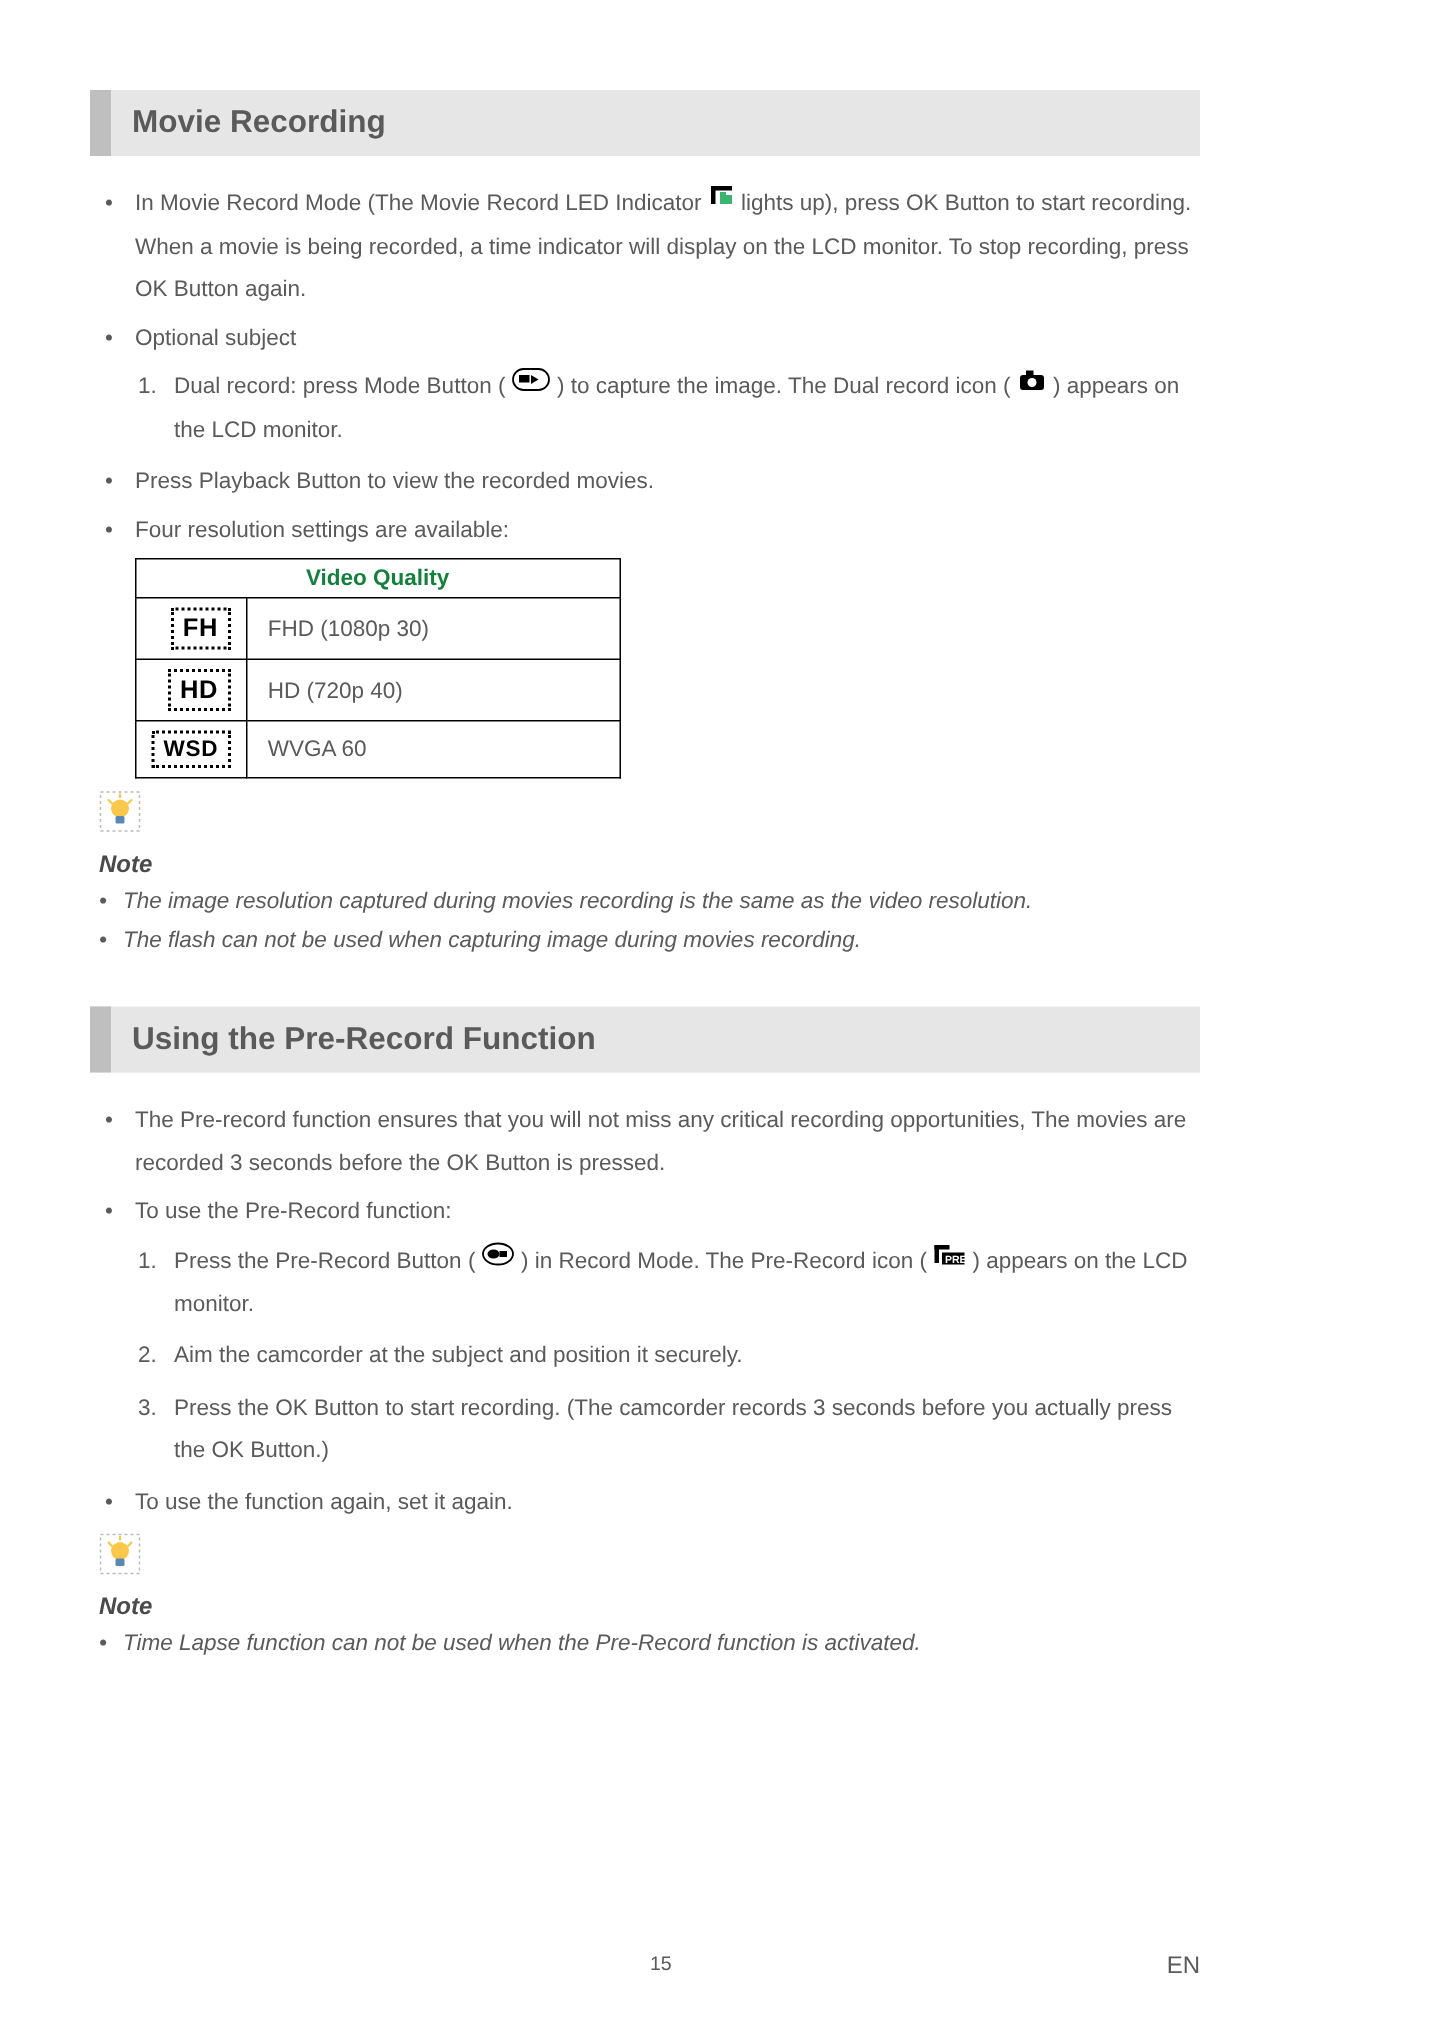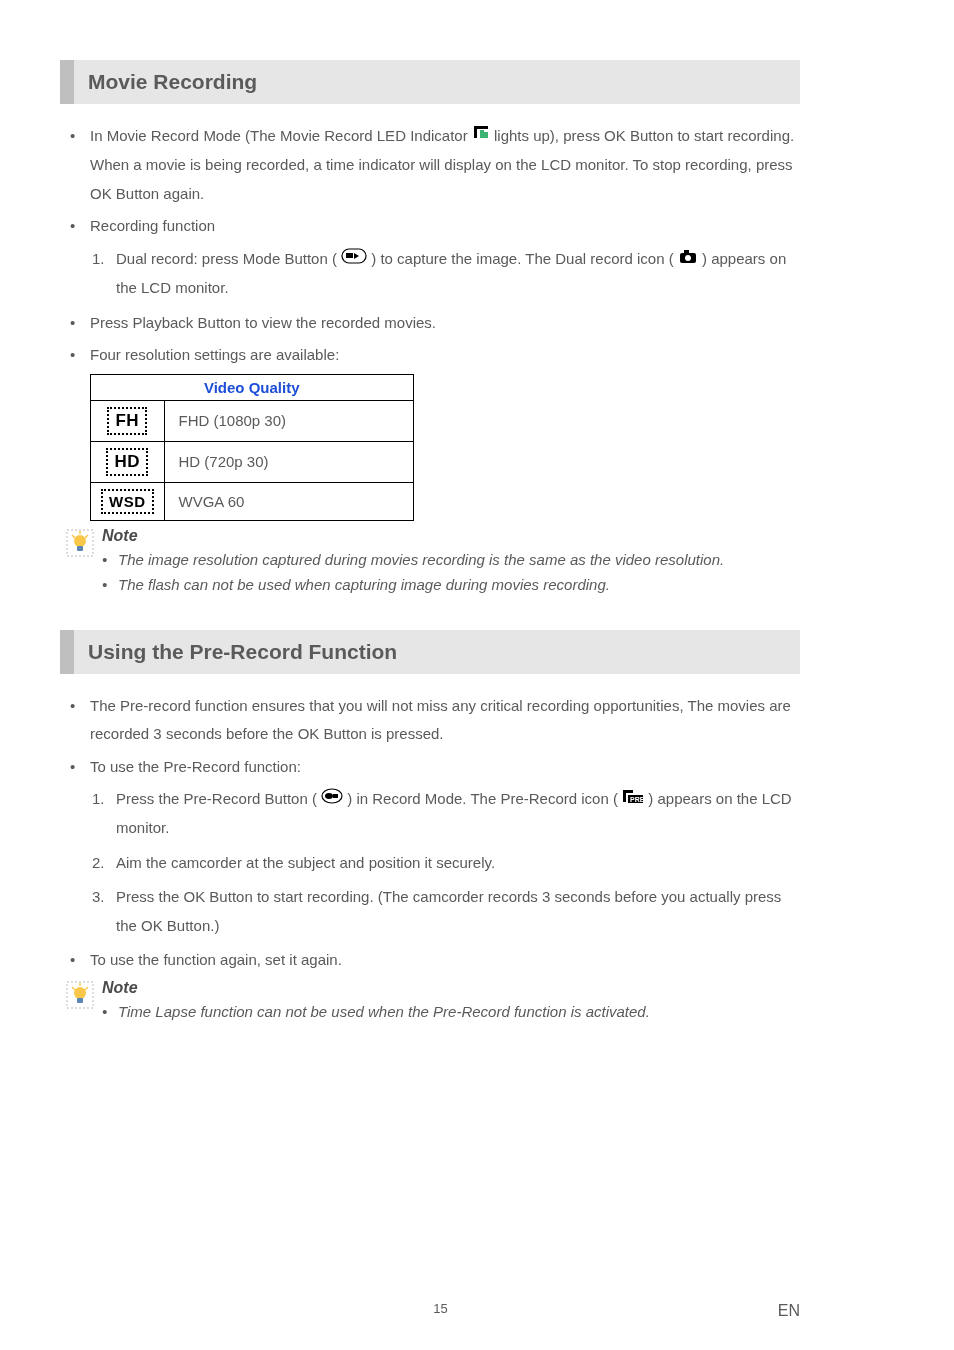--- a/index.html
+++ b/index.html
@@ -76,47 +76,48 @@
     margin-top: 4px;
     margin-bottom: 6px;
     font-size: 15px;
     color: #333;
   }
   table.vq th {
     border: 1px solid #000;
     text-align: center;
     font-weight: bold;
     padding: 4px 8px;
-    color: #1d4ed8;
+    color: #15803d;
   }
   table.vq td {
     border: 1px solid #000;
     padding: 8px 14px;
     color: #5a5a5a;
   }
   table.vq td.icon-cell {
-    text-align: center;
+    text-align: right;
     padding: 6px 10px;
   }
   .quality-badge {
     display: inline-block;
     border: 2px dotted #000;
     font-family: Arial, sans-serif;
     font-weight: 900;
     padding: 2px 6px;
     color: #000;
     font-size: 17px;
     letter-spacing: 0.5px;
   }
   .note-block {
     display: flex;
     align-items: flex-start;
     margin-top: 0;
     margin-left: 6px;
     gap: 8px;
+    flex-direction: column;
   }
   .note-icon {
     flex: 0 0 auto;
     margin-top: 2px;
   }
   .note-content {
     flex: 1;
   }
   .note-title {
     font-weight: bold;
@@ -178,21 +179,21 @@
         <svg width="18" height="18" viewBox="0 0 18 18">
           <rect x="2" y="3" width="3" height="12" fill="#000"></rect>
           <rect x="2" y="3" width="14" height="3" fill="#000"></rect>
           <rect x="8" y="9" width="8" height="6" fill="#3cb371"></rect>
           <rect x="8" y="7" width="4" height="3" fill="#3cb371"></rect>
         </svg>
       </span>
       <span> lights up), press OK Button to start recording. When a movie is being recorded, a time indicator will display on the LCD monitor. To stop recording, press OK Button again.</span>
     </li>
     <li>
-      <span>Recording function</span>
+      <span>Optional subject</span>
       <ol class="sub">
         <li>
           <span>Dual record: press Mode Button (</span>
           <span class="inline-icon">
             <svg width="26" height="16" viewBox="0 0 26 16">
               <rect x="1" y="1" width="24" height="14" rx="7" fill="none" stroke="#000" stroke-width="1.2"></rect>
               <rect x="5" y="5" width="7" height="5" fill="#000"></rect>
               <polygon points="13,5 18,8 13,11" fill="#000"></polygon>
             </svg>
           </span>
@@ -218,21 +219,21 @@
     <tbody>
         <tr>
           <th colspan="2">Video Quality</th>
         </tr>
     <tr>
       <td class="icon-cell"><span class="quality-badge">FH</span></td>
       <td style="width:220px">FHD (1080p 30)</td>
     </tr>
     <tr>
       <td class="icon-cell"><span class="quality-badge">HD</span></td>
-      <td>HD (720p 30)</td>
+      <td>HD (720p 40)</td>
     </tr>
     <tr>
       <td class="icon-cell"><span class="quality-badge" style="font-size:15px">WSD</span></td>
       <td>WVGA 60</td>
     </tr>
   </tbody>
     </table>
 
   <div class="note-block">
     <div class="note-icon">

